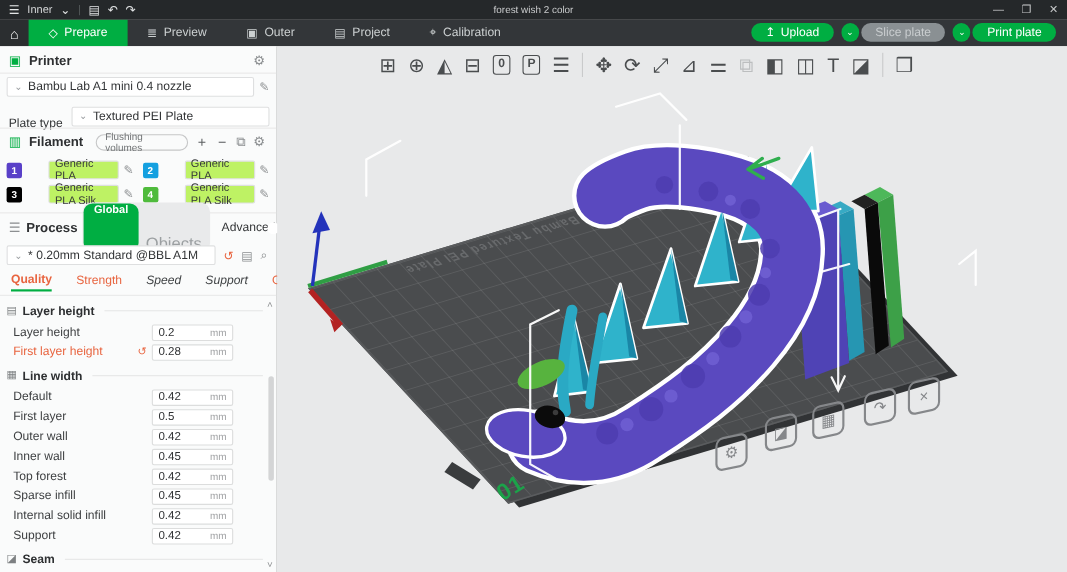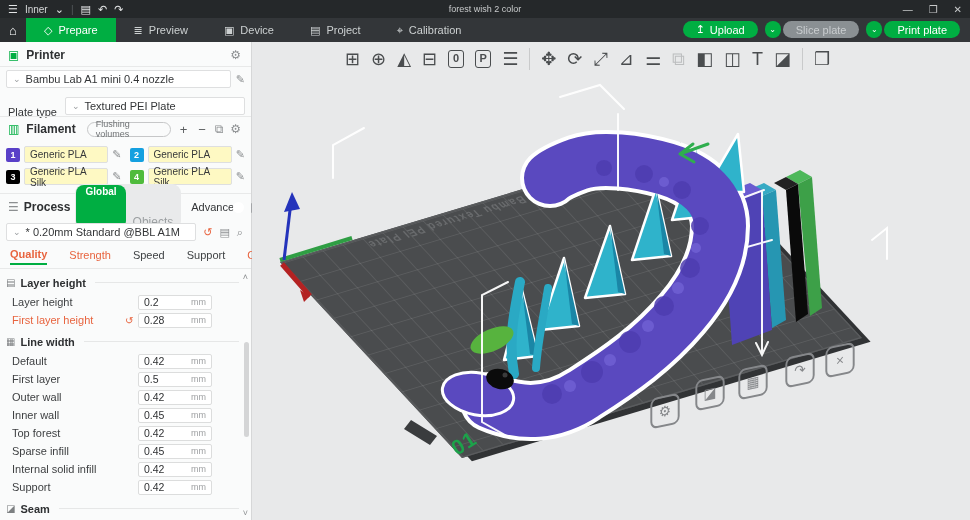--- a/index.html
+++ b/index.html
@@ -37,38 +37,38 @@
   .divline { position:absolute; left:0; right:0; height:1px; background:#e8e9e9; }
   .sel { display:flex; align-items:center; gap:5px; background:#fff; border:1px solid #dedfe0; border-radius:2px; height:18px; padding:0 6px; font-size:11px; color:#333537; }
   .sel .cd { color:#9a9da0; font-size:9px; }
   .edit-ic { font-size:11px; color:#8c8f91; }
   .pill { border:1px solid #c6c7c8; border-radius:8px; padding:0 8px; height:15px; display:flex; align-items:center; font-size:9px; color:#6f7274; background:#fafbfb; }
   .pm { font-size:13px; color:#5a5d5f; width:12px; text-align:center; }
 
   .filrow { position:absolute; left:6px; right:6px; display:flex; gap:8px; }
   .filcell { flex:1; display:flex; align-items:center; gap:4px; }
   .chip { width:14px; height:14px; border-radius:2px; color:#fff; font-size:9px; font-weight:bold; display:flex; align-items:center; justify-content:center; }
-  .fbox { flex:1; height:17px; border:1px solid #dedfe0; border-radius:2px; background:#fef9c3; display:flex; align-items:center; padding:0 5px; font-size:10px; color:#36383a; }
+  .fbox { flex:1; height:17px; border:1px solid #dedfe0; border-radius:2px; background:#bef264; display:flex; align-items:center; padding:0 5px; font-size:10px; color:#36383a;margin-left:20px; }
 
   .seg { display:flex; background:#e9eaeb; border-radius:9px; padding:1px; }
   .seg-on { background:#00AE42; color:#fff; border-radius:8px; padding:0 9px; font-size:10px; line-height:14px; font-weight:bold; }
-  .seg-off { color:#9b9fa1; padding:0 7px; font-size:12px; line-height:14px;margin-top:30px; }
+  .seg-off { color:#9b9fa1; padding:0 7px; font-size:15px; line-height:14px;margin-top:30px; }
   .adv-label { font-size:11px; color:#333537; }
   .tog { width:23px; height:13px; border-radius:7px; background:#00AE42; position:relative; }
   .tog::after { content:""; position:absolute; right:1px; top:1px; width:11px; height:11px; border-radius:50%; background:#fff; }
 
   .preset-icons { display:flex; gap:7px; align-items:center; }
   .orange-ic { color:#e8643f; font-size:11px; }
   .small-ic { font-size:11px; color:#8c8f91; }
 
   #ptabs { position:absolute; left:0; right:0; top:205px; height:19px; display:flex; align-items:center; gap:0; font-size:11px; }
   #ptabs span { padding:0 0 3px 0; margin-right:22px; }
   #ptabs span:first-child { margin-left:10px; }
   .t-mod { color:#e8643f; }
-  .t-plain { color:#3f4244; }
+  .t-plain { color:#3f4244;font-style:italic; }
   .t-active { font-weight:bold; border-bottom:2px solid #00AE42; }
 
   #scrollbox { position:absolute; left:0; right:0; top:228px; bottom:0; overflow:hidden; }
   .sec { height:21px; display:flex; align-items:center; gap:5px; padding:0 12px 0 6px; margin-top:2px; }
   .sec-ic { font-size:10px; color:#7d8082; }
   .sec-title { font-size:11px; font-weight:bold; color:#2e3032; }
   .sec-line { flex:1; height:1px; background:#e6e7e7; margin-left:4px; }
   .prow { height:18px; display:flex; align-items:center; padding-left:12px; padding-right:39px; }
   .plabel { flex:1; font-size:11px; color:#3d3f41; }
   .rowreset { width:13px; font-size:10px; color:#e8643f; }
@@ -124,21 +124,21 @@
     <div class="tab active">
       <span class="tab-ic">◇</span>
       <span>Prepare</span>
     </div>
     <div class="tab">
       <span class="tab-ic">≣</span>
       <span>Preview</span>
     </div>
     <div class="tab">
       <span class="tab-ic">▣</span>
-      <span>Device</span>
+      <span>Outer</span>
     </div>
     <div class="tab">
       <span class="tab-ic">▤</span>
       <span>Project</span>
     </div>
     <div class="tab">
       <span class="tab-ic">⌖</span>
       <span>Calibration</span>
     </div>
 

